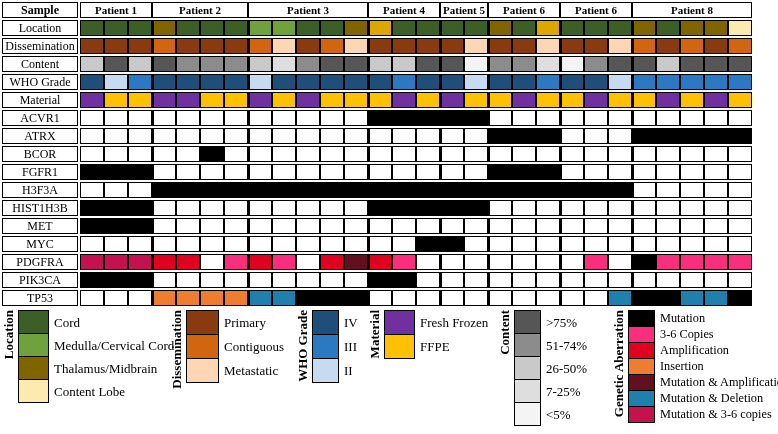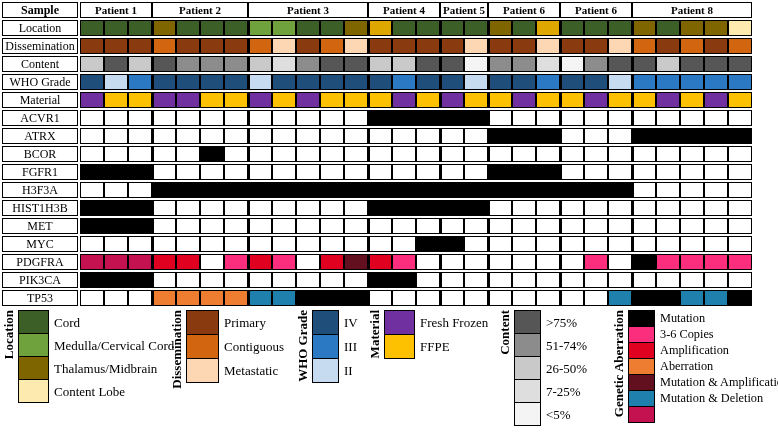--- a/index.html
+++ b/index.html
@@ -630,29 +630,30 @@
           <div class="lrow" style="margin-top: -1px;">
             <div class="sw dt" style="width: 27px; height: 17px; background: rgb(251, 46, 125);"></div>
             <div class="ltxt" style="font-size: 12.3px;">3-6 Copies</div>
           </div>
           <div class="lrow" style="margin-top: -1px;">
             <div class="sw dt" style="width: 27px; height: 17px; background: rgb(224, 0, 32);"></div>
             <div class="ltxt" style="font-size: 12.3px;">Amplification</div>
           </div>
           <div class="lrow" style="margin-top: -1px;">
             <div class="sw dt" style="width: 27px; height: 17px; background: rgb(238, 125, 49);"></div>
-            <div class="ltxt" style="font-size: 12.3px;">Aberration</div>
+            <div class="ltxt" style="font-size: 12.3px;">Insertion</div>
           </div>
           <div class="lrow" style="margin-top: -1px;">
             <div class="sw dt hx" style="width: 27px; height: 17px; background: rgb(98, 16, 31);"></div>
             <div class="ltxt" style="font-size: 12.3px;">Mutation &amp; Amplification</div>
           </div>
           <div class="lrow" style="margin-top: -1px;">
             <div class="sw dt hx" style="width: 27px; height: 17px; background: rgb(31, 128, 173);"></div>
             <div class="ltxt" style="font-size: 12.3px;">Mutation &amp; Deletion</div>
           </div>
           <div class="lrow" style="margin-top: -1px;">
             <div class="sw dt hx" style="width: 27px; height: 17px; background: rgb(196, 17, 80);"></div>
+            <div class="ltxt" style="font-size: 12.3px;">Mutation &amp; 3-6 copies</div>
           </div>
         </div>
       </div>
     </div>
 </div>
 
 </body></html>

